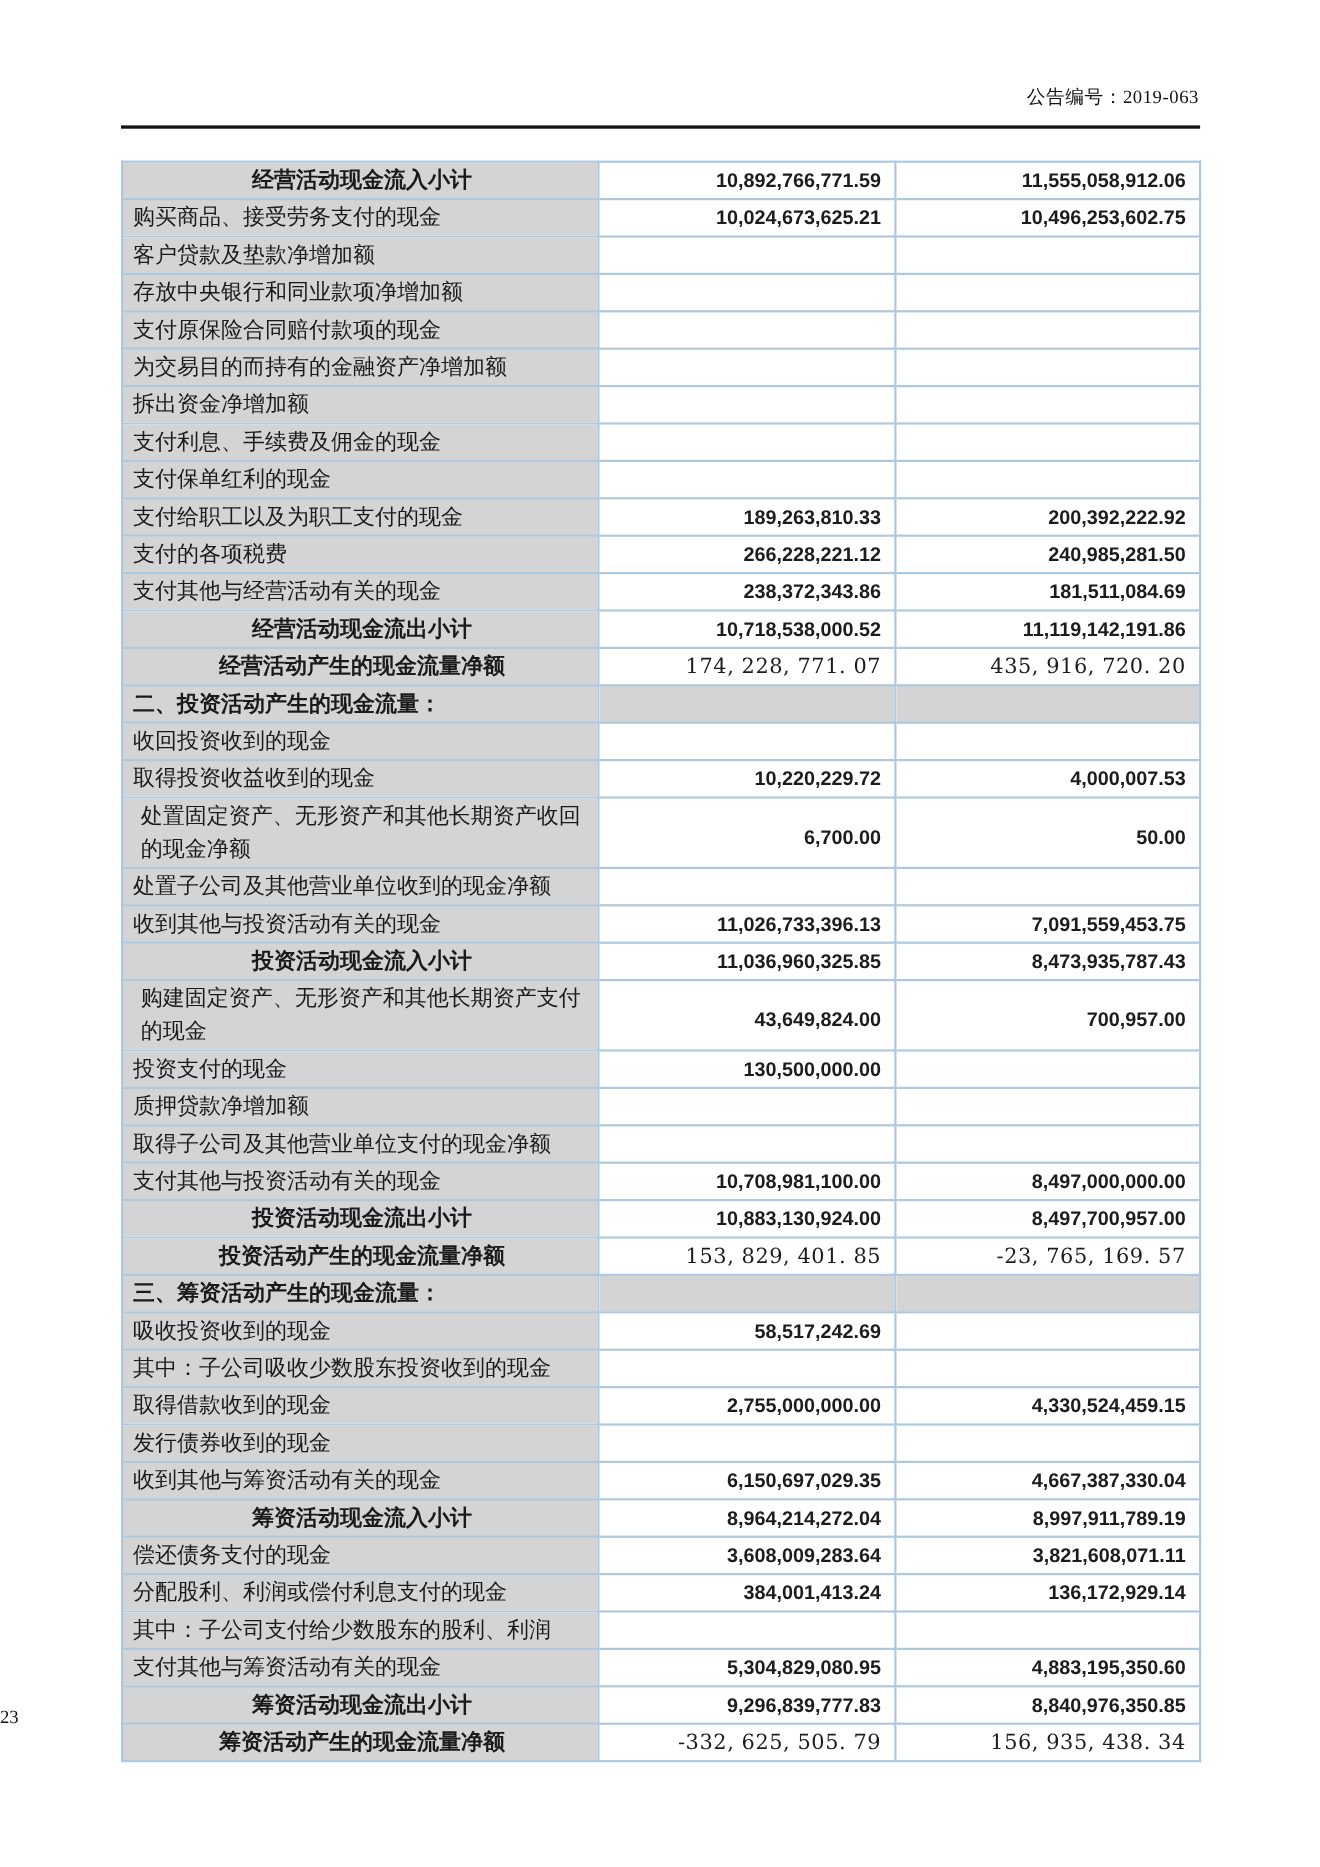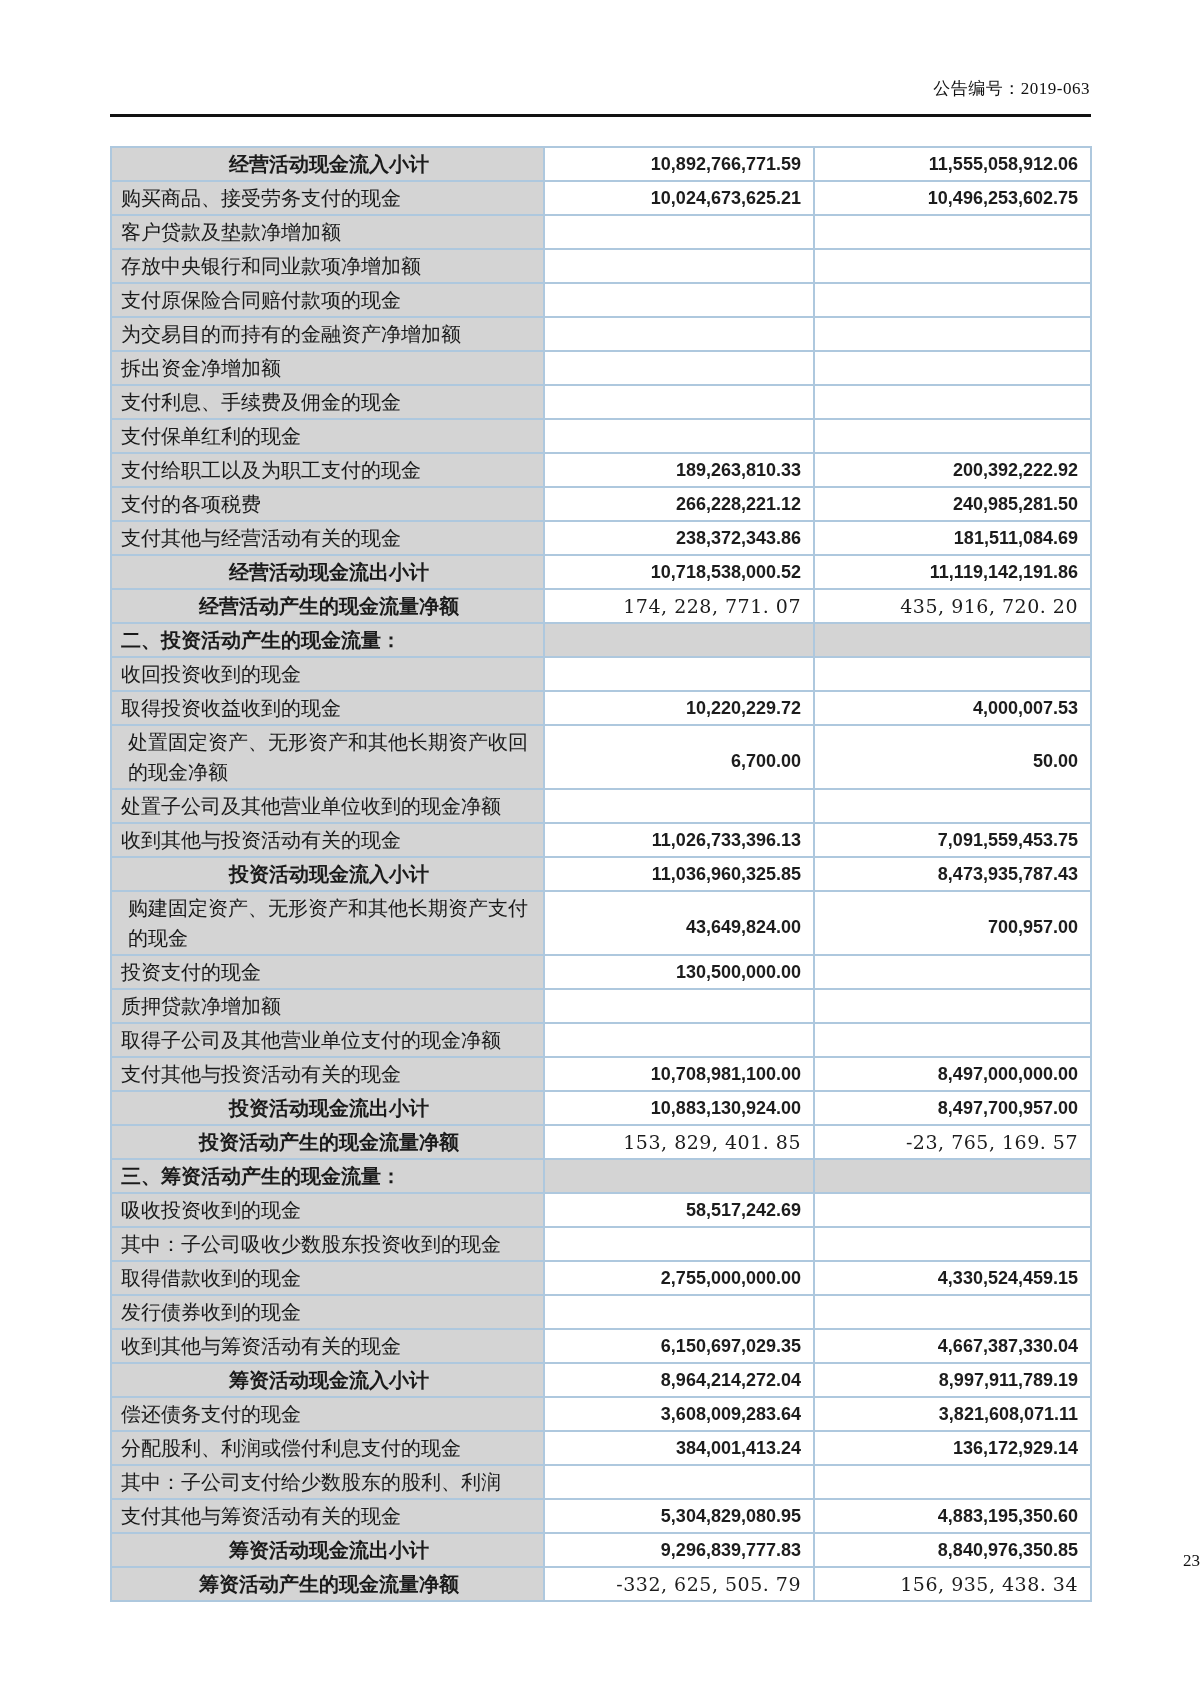--- a/index.html
+++ b/index.html
@@ -62,21 +62,21 @@
     font:400 19px/30px "DejaVu Serif", serif;
     letter-spacing:0.5px;
     text-align:right;
   }
   tr.tall td.val{vertical-align:top;padding-top:20px;}
   tr.tall td.lbl{line-height:30px;padding-left:16px;}
   .page-num{
     position:absolute;
     top:1550px;left:0;
     width:100%;
-    text-align:right;
+    text-align:left;
     font:400 17px/22px "Liberation Serif", serif;
     color:#111111;
   }
 </style>
 </head>
 <body>
 
 <div class="sheet">
 
   <div class="doc-code">公告编号：2019-063</div>

